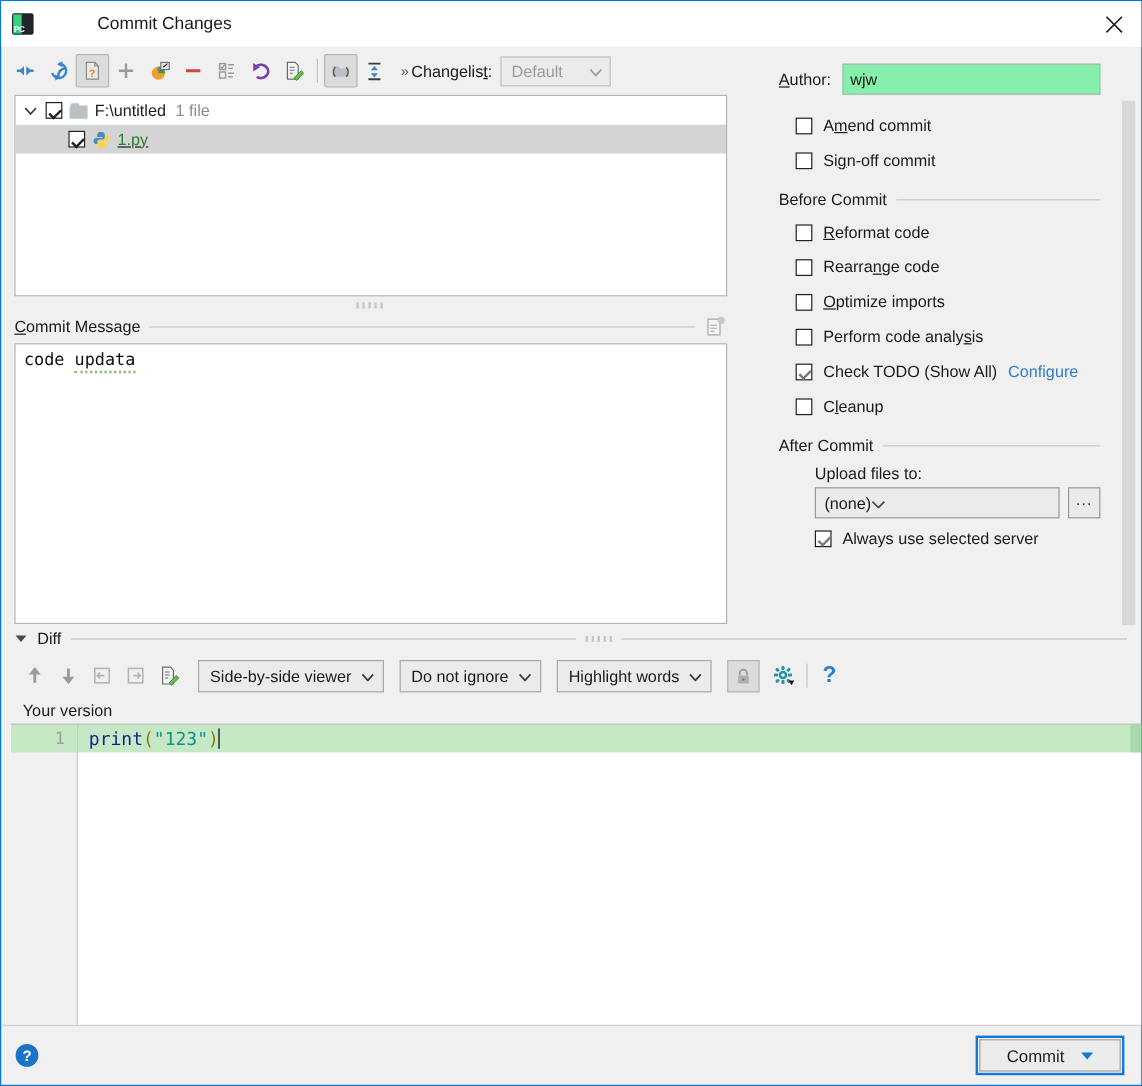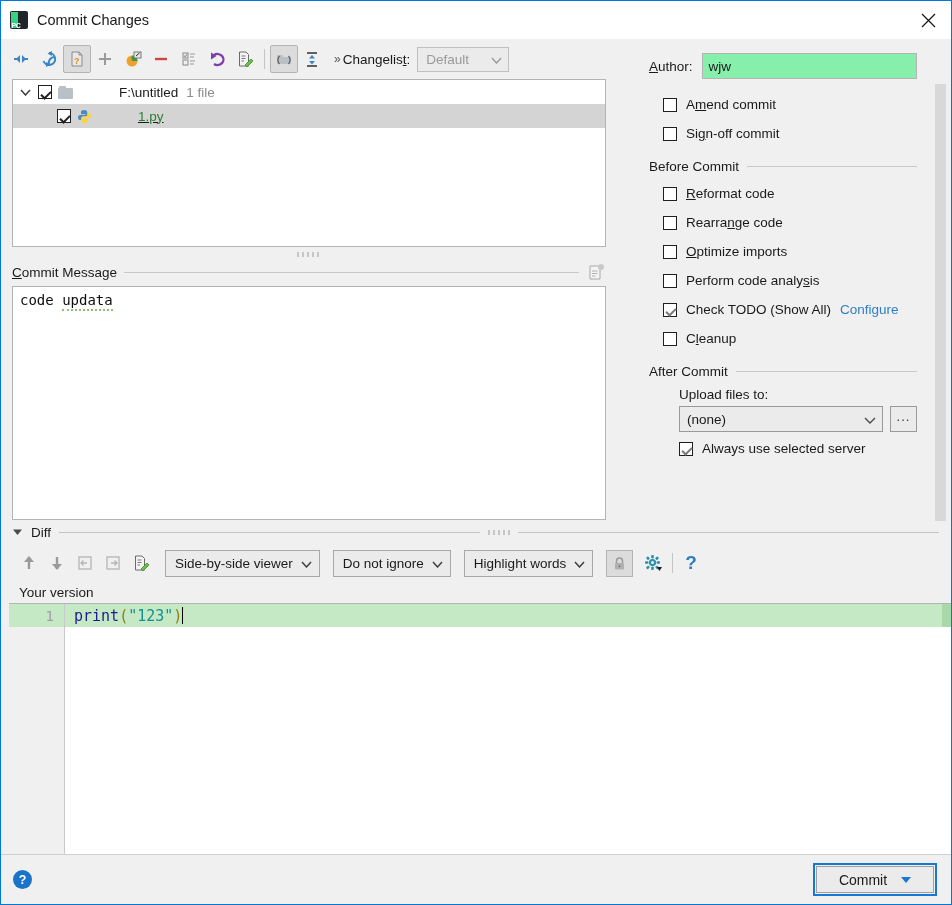--- a/index.html
+++ b/index.html
@@ -19,20 +19,21 @@
     border: 1px solid #0078d7;
     background: #f0f0f0;
     display: flex; flex-direction: column;
   }
   #titlebar {
     height: 38px; flex: 0 0 38px;
     background: #ffffff;
     display: flex; align-items: center;
     padding-left: 9px;
     position: relative;
+    gap: 44px;
   }
   .pc-logo {
     width: 18px; height: 18px; flex: 0 0 18px;
     background: #21252b;
     border-radius: 2px;
     position: relative; overflow: hidden;
     margin-right: 9px;
   }
   .pc-logo::before {
     content: "";
@@ -123,21 +124,21 @@
   .folder-ic { width: 15px; height: 13px; flex: 0 0 15px; position: relative; }
   .folder-ic::before {
     content: ""; position: absolute; left: 0; top: 2px;
     width: 15px; height: 11px; background: #b9c0c6; border-radius: 1px;
   }
   .folder-ic::after {
     content: ""; position: absolute; left: 1px; top: 0px;
     width: 7px; height: 3px; background: #b9c0c6; border-radius: 1px 1px 0 0;
   }
   .py-ic { width: 15px; height: 15px; flex: 0 0 15px; }
-  .tree-label { color: #1a1a1a; margin-left: 40px; }
+  .tree-label { color: #1a1a1a; }
   .tree-sub { color: #8c8c8c; margin-left: 2px; }
   .tree-label.added { color: #2f7d32; }
 
   
   .splitter-h {
     height: 14px; flex: 0 0 14px;
     display: flex; align-items: center; justify-content: center;
     cursor: ns-resize;
   }
   .grip { display: flex; gap: 3px; }
@@ -194,21 +195,21 @@
     margin-top: 11px; margin-bottom: 5px;
   }
   .group-head .t { font-size: 13.5px; color: #1a1a1a; white-space: nowrap; }
   .group-head .r { flex: 1 1 auto; height: 1px; background: #c9c9c9; }
   .link { color: #2f7ec4; font-size: 13.5px; cursor: pointer; }
   #upload-label { padding-left: 30px; margin-top: 8px; margin-bottom: 4px; }
   .upload-row { display: flex; align-items: center; gap: 7px; padding-left: 30px; }
   #upload-combo {
     flex: 1 1 auto; height: 26px;
     background: #ebebeb; border: 1px solid #9a9a9a;
-    display: flex; align-items: center; justify-content: space-between;
+    display: flex; align-items: center; 
     padding: 0 6px 0 7px; font-size: 13.5px; color: #1a1a1a; cursor: pointer;
   }
   #upload-dots {
     width: 27px; height: 26px; flex: 0 0 27px;
     background: #ebebeb; border: 1px solid #9a9a9a;
     display: flex; align-items: center; justify-content: center;
     font-size: 13px; color: #333; cursor: pointer; letter-spacing: 1px;
     padding-bottom: 6px;
   }
   #right-scrollbar {

